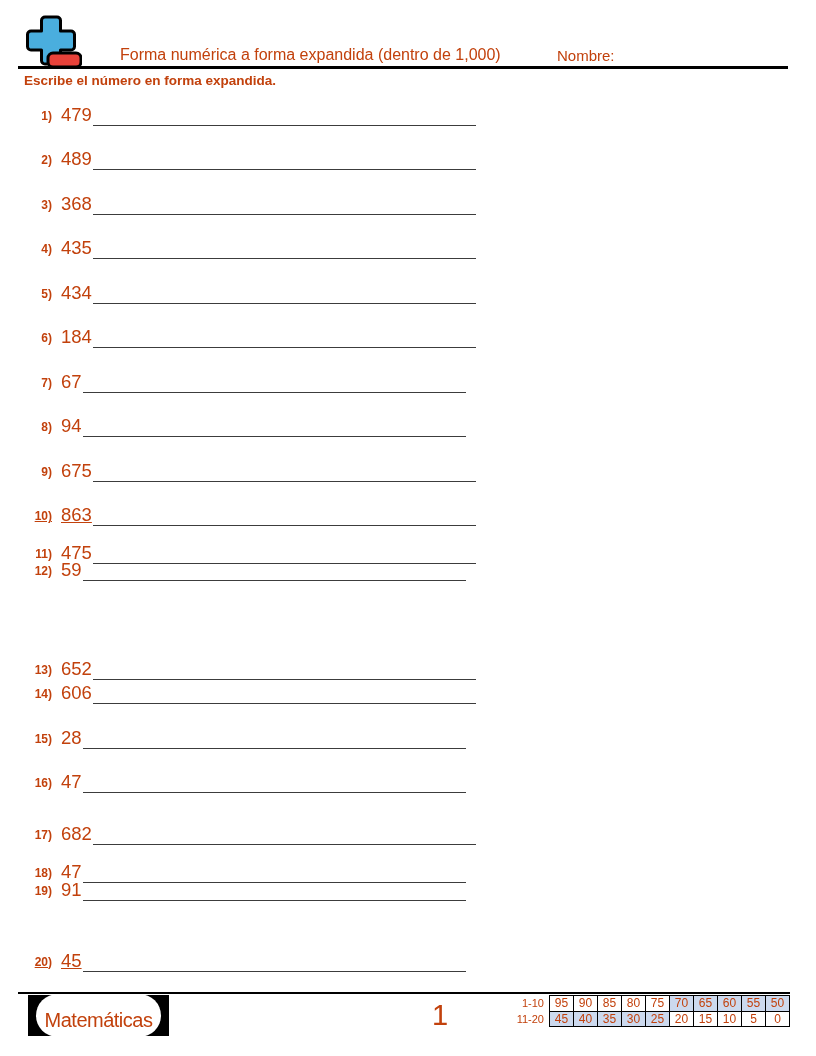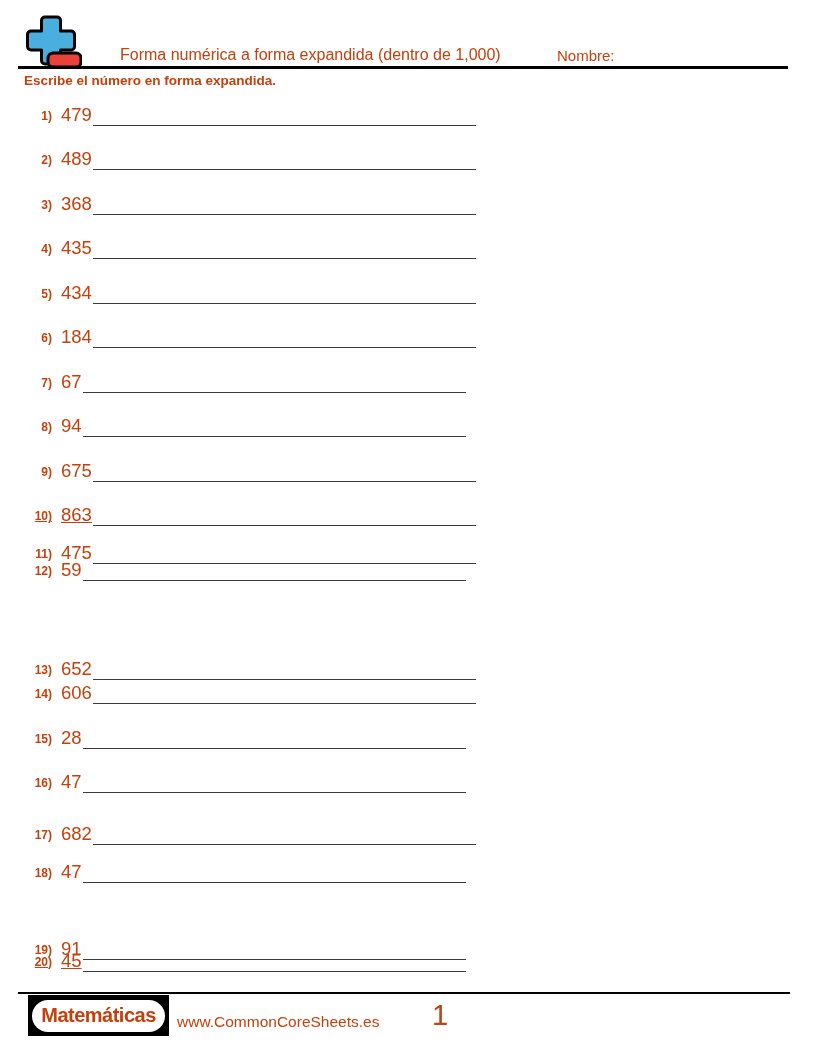--- a/index.html
+++ b/index.html
@@ -29,22 +29,22 @@
   .p-line{width:383px;height:100%;border-bottom:1.6px solid var(--line-color,#3c3c3c);flex:none;}
   
   .footer-divider{position:absolute;left:18px;top:992px;width:772px;height:2px;background:#000;}
   .brand-badge{
     position:absolute;left:28px;top:995px;height:41px;width:141px;
     background:#000;display:flex;align-items:center;justify-content:center;
     box-sizing:border-box;
   }
   .brand-pill{
     background:#fff;border-radius:30px;
-    padding:4px 9px 5px 9px;
-    font-weight:bold;font-size:20px;letter-spacing:-0.5px;
+    padding:15px 9px 5px 9px;
+    font-weight:normal;font-size:20px;letter-spacing:-0.5px;
     white-space:nowrap;
   }
   .website{position:absolute;left:177px;top:1013px;font-size:15.5px;}
   .page-number{position:absolute;left:410px;top:999px;width:60px;text-align:center;font-size:29px;}
   .score-table{
     position:absolute;top:995px;right:26px;
     border-collapse:collapse;
   }
   .score-table td{
     border:1.5px solid #000;
@@ -158,40 +158,65 @@
       <div class="problem-row" style="top: 811.98px; margin-top: 7px;">
     <span class="p-num">17)</span>
     <span class="p-val">682</span>
     <span class="p-line"></span>
   </div>
       <div class="problem-row" style="top: 856.51px;">
     <span class="p-num">18)</span>
     <span class="p-val">47</span>
     <span class="p-line"></span>
   </div>
-      <div class="problem-row" style="top: 934px;">
+      <div class="problem-row" style="top: 875px;">
     <span class="p-num">19)</span>
     <span class="p-val">91</span>
     <span class="p-line"></span>
   </div>
       <div class="problem-row" style="top: 945.57px; text-decoration: underline;">
     <span class="p-num">20)</span>
     <span class="p-val">45</span>
     <span class="p-line"></span>
   </div>
     </div>
 
   <div class="footer-divider"></div>
 
   <div class="brand-badge">
     <span class="brand-pill">Matemáticas</span>
   </div>
 
-  <div class="website">www.CommonCoreSheets.es</div>
 
   <div class="page-number">1</div>
 
   <table class="score-table">
     <tbody>
+        <tr>
+    <td class="label-cell">1-10</td>
+  <td>95</td>
+          <td>90</td>
+          <td>85</td>
+          <td>80</td>
+          <td>75</td>
+          <td class="shaded">70</td>
+          <td class="shaded">65</td>
+          <td class="shaded">60</td>
+          <td class="shaded">55</td>
+          <td class="shaded">50</td>
+        </tr>
+        <tr>
+    <td class="label-cell">11-20</td>
+  <td class="shaded">45</td>
+          <td class="shaded">40</td>
+          <td class="shaded">35</td>
+          <td class="shaded">30</td>
+          <td class="shaded">25</td>
+          <td>20</td>
+          <td>15</td>
+          <td>10</td>
+          <td>5</td>
+          <td>0</td>
+        </tr>
       </tbody>
   </table>
 
 </div>
 
 </body></html>

